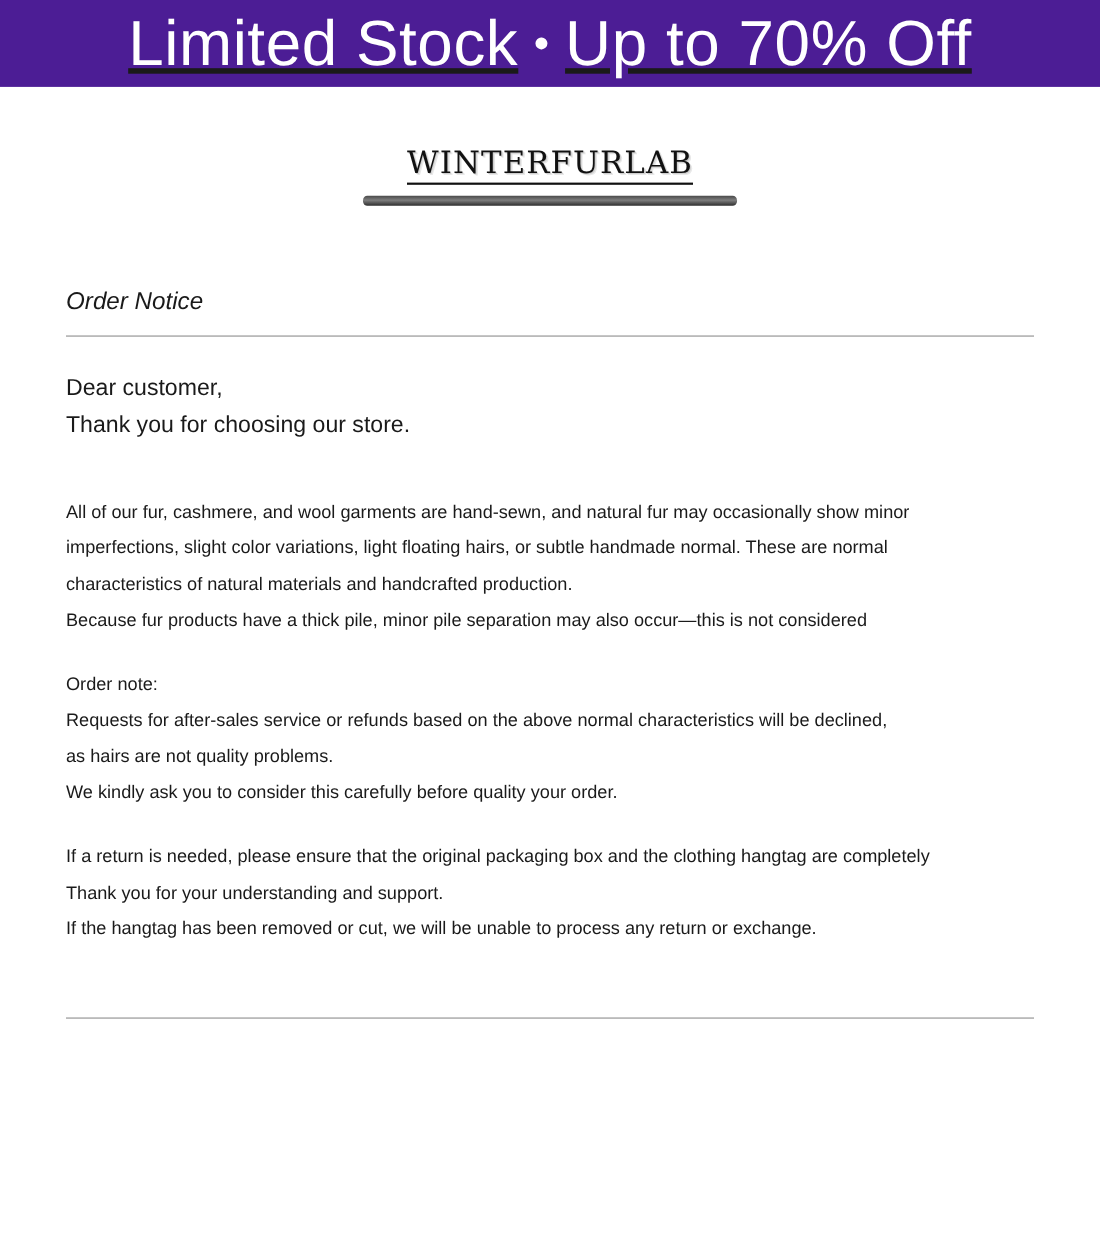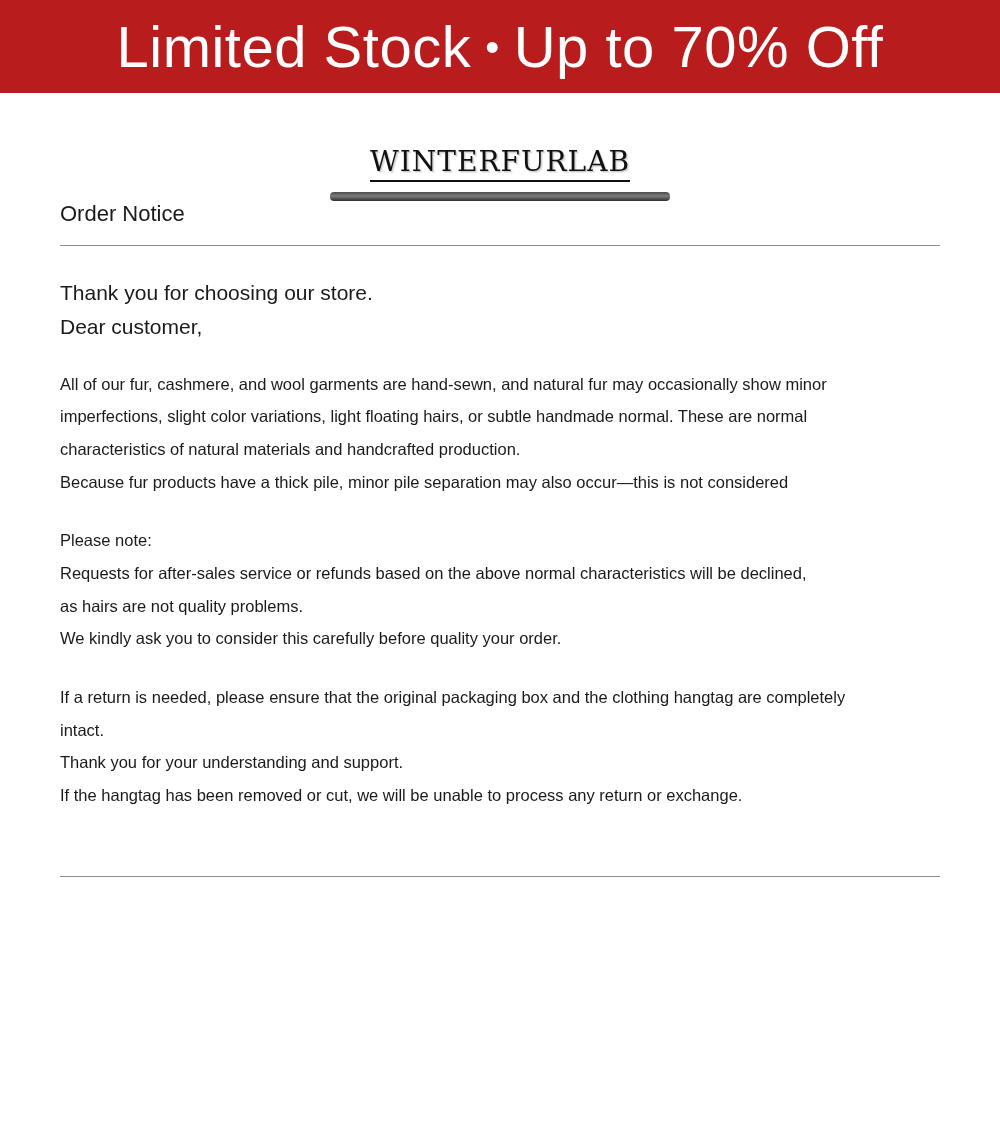--- a/index.html
+++ b/index.html
@@ -11,26 +11,27 @@
     min-height: 1128px;
     background: #ffffff;
     font-family: "Liberation Sans", sans-serif;
     color: #1a1a1a;
     -webkit-font-smoothing: antialiased;
   }
 
   
   .promo-banner {
     width: 100%;
-    height: 93px;
-    background: #b91c1c;
+    height: 79px;
+    background: #4c1d95;
     display: flex;
     align-items: center;
     justify-content: center;
     box-sizing: border-box;
+    text-decoration: underline;
   }
   .promo-banner-text {
     color: #ffffff;
     font-size: 58px;
     line-height: 1;
     font-weight: 400;
     letter-spacing: 0.5px;
     white-space: nowrap;
     font-family: "Liberation Sans", sans-serif;
   }
@@ -67,44 +68,46 @@
     background: linear-gradient(180deg,#4a4a4a 0%, #7d7d7d 45%, #2e2e2e 100%);
     border-radius: 4px;
   }
 
   
   .doc {
     padding: 0 60px 0 60px;
     box-sizing: border-box;
   }
   .doc-title {
+    margin-top: 74px;
     font-size: 22px;
     color: #1a1a1a;
     font-weight: 400;
+    font-style: italic;
   }
   .title-rule {
     margin-top: 18px;
     border: 0;
     border-top: 1px solid #8d8d8d;
     height: 0;
   }
 
   .greeting {
     margin-top: 32px;
   }
   .greeting-line {
     font-size: 21px;
     line-height: 1.42;
     color: #1a1a1a;
     margin: 0 0 4px 0;
     font-weight: 400;
   }
 
   .body-block {
-    margin-top: 26px;
+    margin-top: 48px;
   }
   .body-para {
     font-size: 16.5px;
     line-height: 1.98;
     color: #1a1a1a;
     margin: 0;
     font-weight: 400;
   }
   .para-gap {
     height: 26px;
@@ -136,47 +139,46 @@
   <div class="brand-name">WinterFurLab</div>
   <div class="brand-rule"></div>
 </div>
 
 <div class="doc">
 
   <div class="doc-title">Order Notice</div>
   <hr class="title-rule">
 
   <div class="greeting">
+    <p class="greeting-line">Dear customer,</p>
     <p class="greeting-line">Thank you for choosing our store.</p>
-    <p class="greeting-line">Dear customer,</p>
   </div>
 
   <div class="body-block">
 
     <div>
       <p class="body-para">All of our fur, cashmere, and wool garments are hand-sewn, and natural fur may occasionally show minor</p>
       <p class="body-para">imperfections, slight color variations, light floating hairs, or subtle handmade normal. These are normal</p>
       <p class="body-para">characteristics of natural materials and handcrafted production.</p>
       <p class="body-para">Because fur products have a thick pile, minor pile separation may also occur—this is not considered</p>
     </div>
 
     <div class="para-gap"></div>
 
     <div>
-      <p class="body-para">Please note:</p>
+      <p class="body-para">Order note:</p>
       <p class="body-para">Requests for after-sales service or refunds based on the above normal characteristics will be declined,</p>
       <p class="body-para">as hairs are not quality problems.</p>
       <p class="body-para">We kindly ask you to consider this carefully before quality your order.</p>
     </div>
 
     <div class="para-gap"></div>
 
     <div>
       <p class="body-para">If a return is needed, please ensure that the original packaging box and the clothing hangtag are completely</p>
-      <p class="body-para">intact.</p>
       <p class="body-para">Thank you for your understanding and support.</p>
       <p class="body-para">If the hangtag has been removed or cut, we will be unable to process any return or exchange.</p>
     </div>
 
   </div>
 
   <div class="footer-spacer"></div>
   <hr class="footer-rule">
 
 </div>

